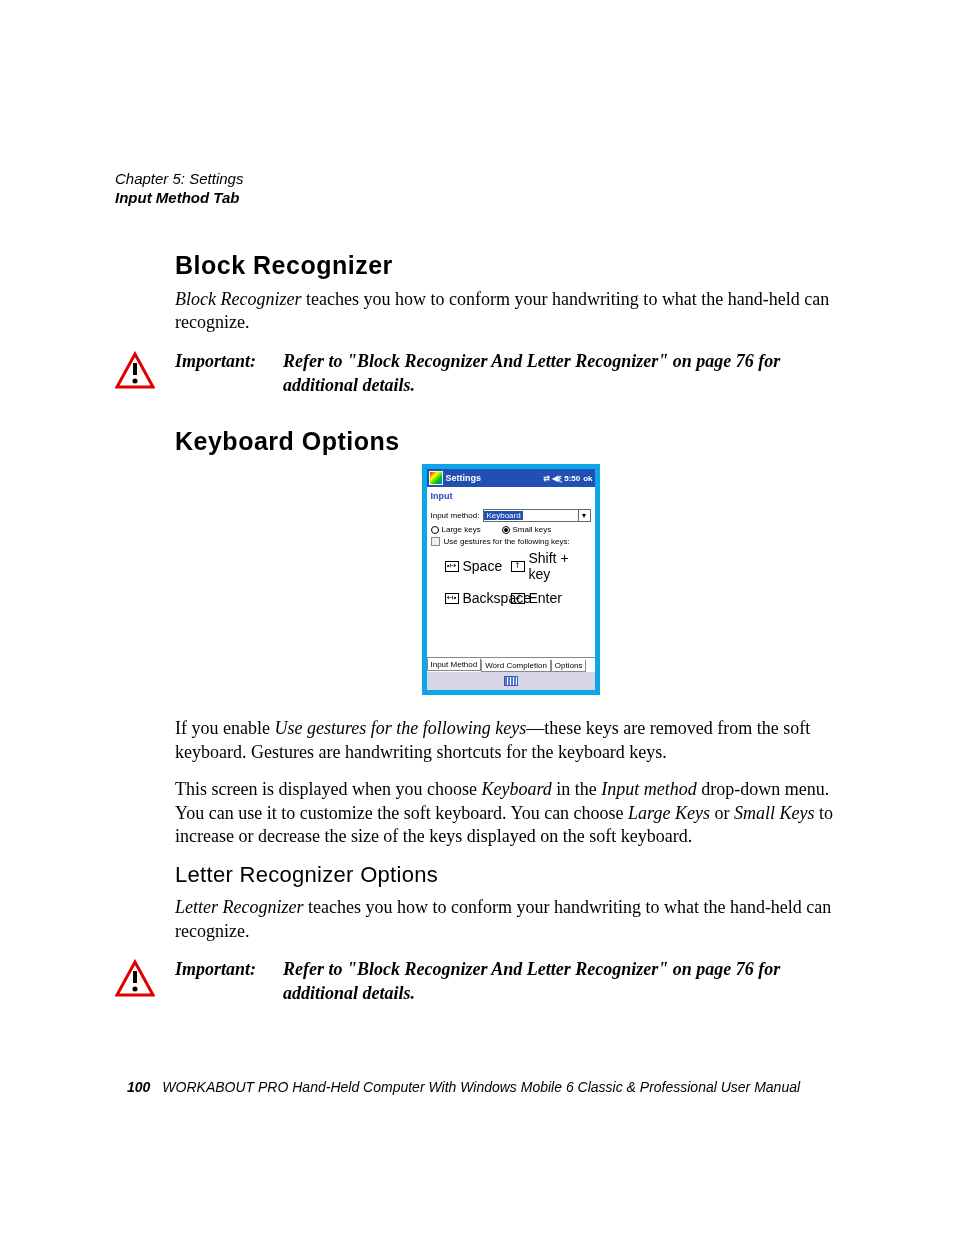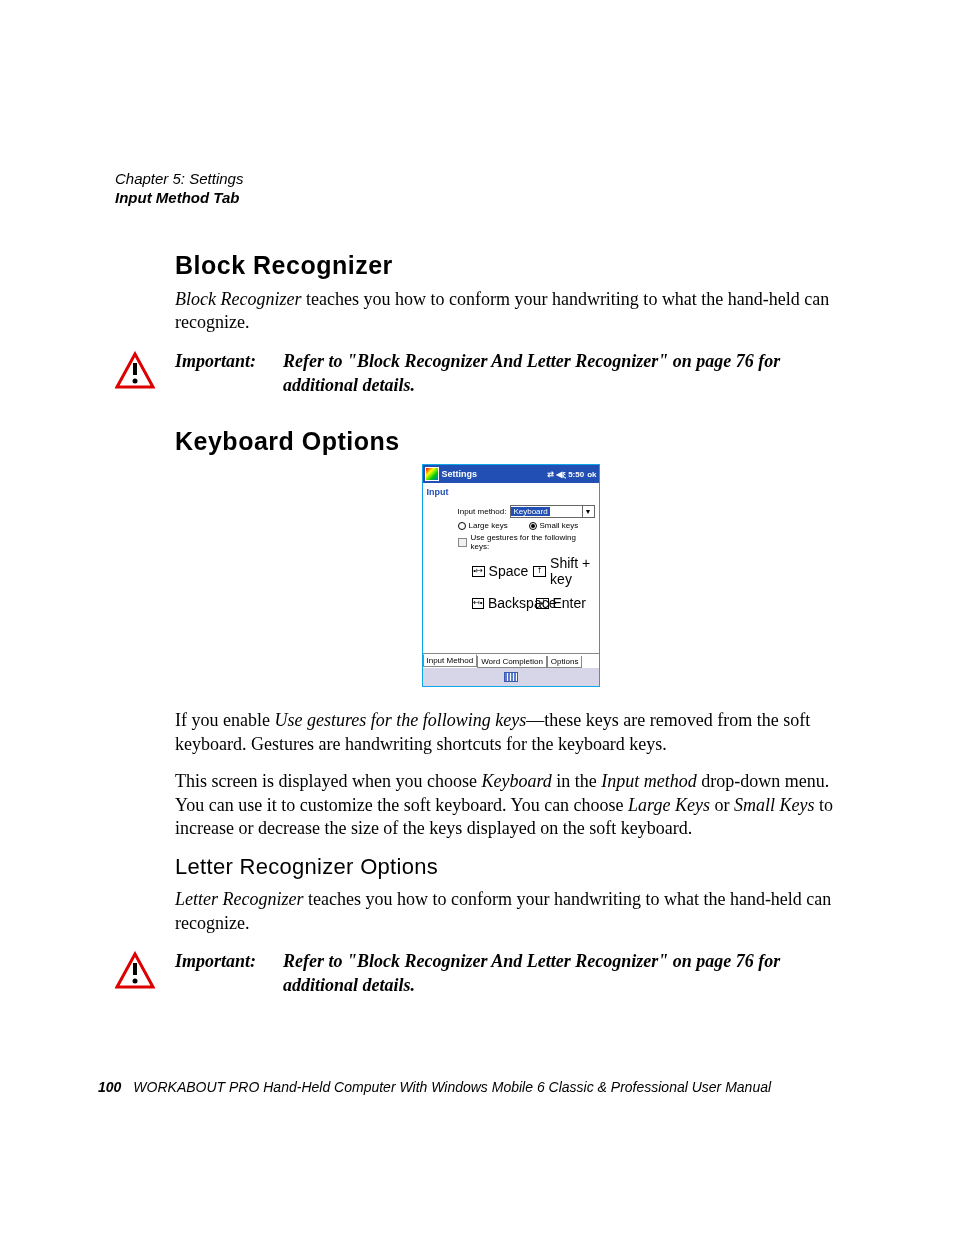--- a/index.html
+++ b/index.html
@@ -68,42 +68,42 @@
     line-height: 1.35;
   }
   .important-block .label {
     width: 108px;
     flex-shrink: 0;
   }
   .warning-icon svg { width: 40px; height: 40px; }
   .footer {
     position: absolute;
     bottom: 140px;
-    left: 98px;
+    left: 127px;
     right: 115px;
     font-family: Arial, Helvetica, sans-serif;
     font-size: 14px;
     font-style: italic;
   }
   .footer .pagenum {
     font-weight: bold;
     font-style: italic;
     margin-right: 12px;
   }
 
   
   .screenshot-wrap {
     margin-left: 60px;
     display: flex;
     justify-content: center;
     margin-bottom: 22px;
   }
   .device {
     width: 178px;
-    border: 1px solid #0ea5e9;
+    border: 5px solid #0ea5e9;
     font-family: Tahoma, Arial, sans-serif;
     font-size: 8px;
     background: #fff;
   }
   .titlebar {
     background: #224fb3;
     color: #fff;
     height: 18px;
     display: flex;
     align-items: center;
@@ -123,21 +123,20 @@
   .device .subtitle {
     color: #224fb3;
     font-weight: bold;
     font-size: 9px;
     padding: 4px 4px 8px 4px;
     border-bottom: 0;
   }
   .device .content {
     padding: 0 4px 4px 4px;
     height: 148px;
-    margin-left: 31px;
   }
   .row { display: flex; align-items: center; margin-bottom: 3px; }
   .lbl { font-size: 8px; }
   .dropdown {
     flex: 1;
     height: 13px;
     border: 1px solid #666;
     display: flex;
     align-items: center;
     margin-left: 4px;

